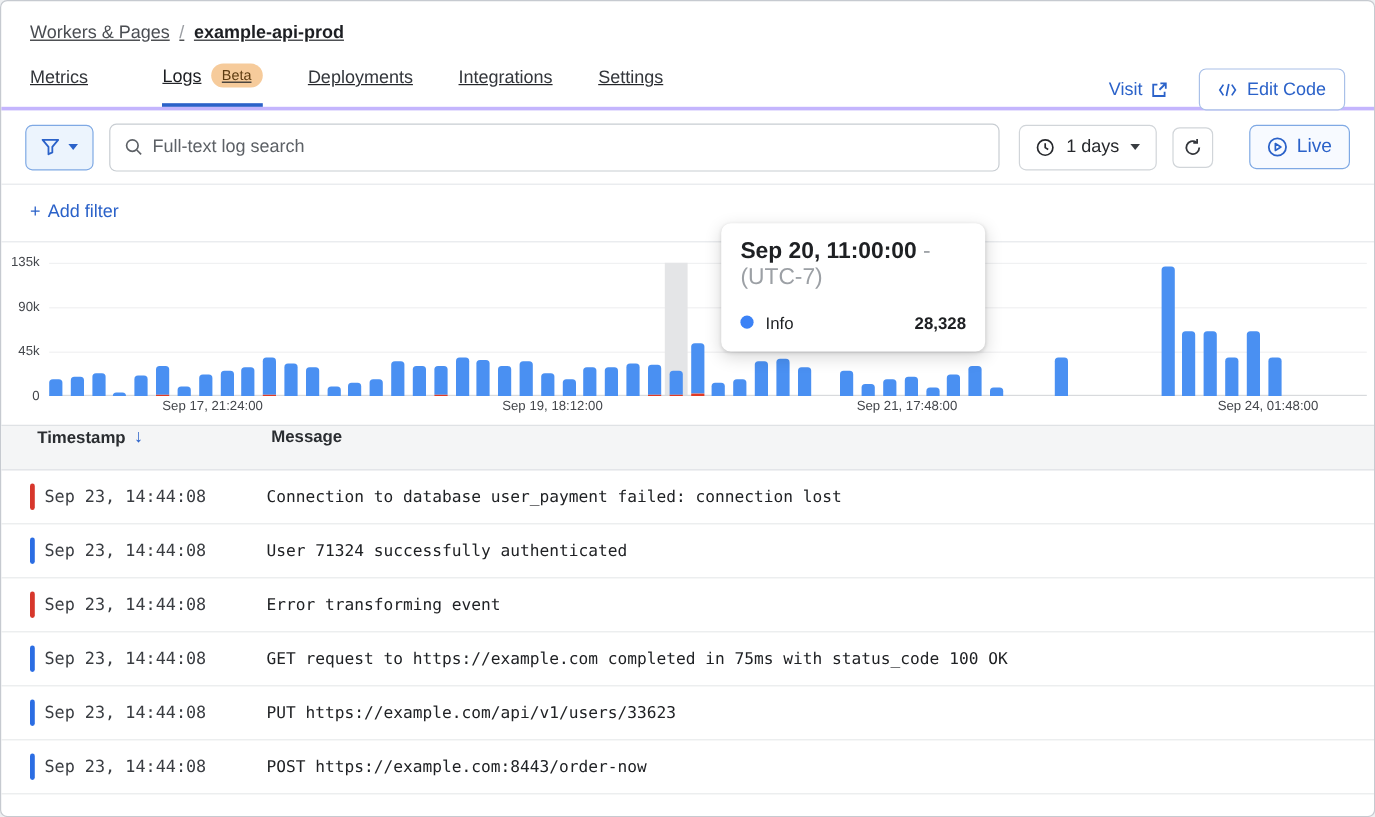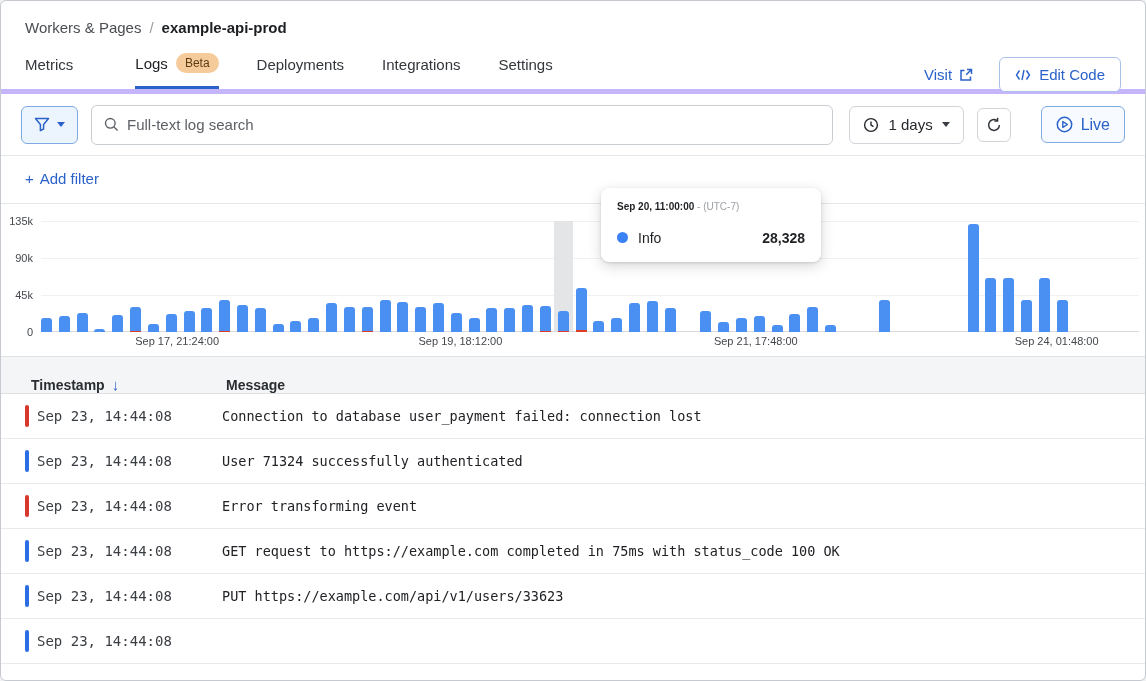--- a/index.html
+++ b/index.html
@@ -3,21 +3,21 @@
 <meta charset="utf-8">
 <style>
   * { margin:0; padding:0; box-sizing:border-box; }
   html,body { background:#eef0f2; }
   body { font-family:"Liberation Sans", sans-serif; color:#24262a; }
   .app {
     position:relative; width:1146px; height:681px; background:#fff;
     border:1px solid #c6cad0; border-radius:6px; overflow:hidden; margin:0 auto;
   }
   
-  .header { position:relative; padding:18px 24px 0 24px; border-bottom:5px solid #c4b5fd; }
+  .header { position:relative; padding:18px 24px 0 24px; border-bottom:3px solid #c4b5fd;text-decoration:underline; }
   .breadcrumb { font-size:15px; color:#4a4d52; display:flex; gap:8px; align-items:center; }
   .breadcrumb .current { font-weight:bold; color:#1c1e22; }
   .breadcrumb .sep { color:#9a9da2; }
   .tabs { display:flex; gap:38px; margin-top:17px; align-items:flex-end; }
   .tab { font-size:15px; color:#33363b; padding-bottom:13px; cursor:pointer; display:flex; align-items:center; gap:8px; border-bottom:3px solid transparent; }
   .tab.active { border-bottom-color:#2b62c9; color:#1c1e22;margin-left:24px; }
   .badge { background:#f6cb9b; color:#5d3c12; font-size:12px; padding:3px 9px; border-radius:11px; }
   .header-actions { position:absolute; right:24px; top:56px; display:flex; align-items:center; gap:26px; }
   .visit-link { color:#2b62c9; font-size:15px; display:flex; align-items:center; gap:7px; cursor:pointer; }
   .btn-edit { display:flex; align-items:center; gap:8px; color:#2b62c9; font-size:15px;
@@ -46,28 +46,28 @@
   .gridline { position:absolute; left:0; right:0; height:1px; background:#f0f1f2; }
   .axisline { position:absolute; left:0; right:0; bottom:0; height:1px; background:#d8dadd; }
   .hover-col { position:absolute; top:0; width:19px; height:111px; background:#e4e5e7; }
   .bar { position:absolute; bottom:0; width:11px; display:flex; flex-direction:column; z-index:1; }
   .bar-info { border-radius:3px 3px 0 0; }
   .x-labels { position:relative; margin-left:40px; margin-right:6px; height:20px; }
   .x-labels span { position:absolute; top:3px; transform:translateX(-50%); font-size:11px; color:#44474c; white-space:nowrap; }
   
   .tooltip { position:absolute; left:600px; top:-16px; width:220px; background:#fff; border-radius:8px;
     box-shadow:0 1px 3px rgba(0,0,0,.12), 0 4px 14px rgba(0,0,0,.16); padding:13px 16px 12px 16px; z-index:30; }
-  .tt-title { font-size:10px; margin-bottom:13px; }
+  .tt-title { font-size:19px; margin-bottom:13px; }
   .tt-title b { color:#1e2023; }
   .tt-title .tz { color:#9ca0a5; }
   .tt-row { display:flex; align-items:center; gap:10px; font-size:14px; height:25px; color:#1e2023; }
   .tt-dot { width:11px; height:11px; border-radius:50%; }
   .tt-val { margin-left:auto; font-weight:bold; }
   
-  .tbl-header { display:flex; align-items:flex-end; height:38px; background:#f4f5f6; border-top:1px solid #dfe2e5; border-bottom:1px solid #dfe2e5; padding-left:30px; font-size:14px; font-weight:bold; color:#2a2d31; }
+  .tbl-header { display:flex; align-items:flex-start; height:38px; background:#f4f5f6; border-top:1px solid #dfe2e5; border-bottom:1px solid #dfe2e5; padding-left:30px; font-size:14px; font-weight:bold; color:#2a2d31; }
   .col-ts { width:195px; display:flex; align-items:center; gap:7px; }
   .sort-arrow { color:#2b62c9; font-weight:normal; font-size:15px; cursor:pointer; }
   .log-row { display:flex; align-items:center; height:45px; border-bottom:1px solid #e8eaec; padding-left:24px; cursor:pointer; font-family:"DejaVu Sans Mono", monospace; }
   .sev { width:4px; height:22px; border-radius:2px; margin-right:8px; flex:none; }
   .log-ts { width:185px; font-size:14px; color:#3a3d42; flex:none; }
   .log-msg { font-size:13.5px; color:#202225; }
   svg { display:block; }
 </style>
 </head>
 <body>
@@ -401,16 +401,17 @@
         <span class="log-msg">GET request to https://example.com completed in 75ms with status_code 100 OK</span>
       </div>
       <div class="log-row">
         <span class="sev" style="background: rgb(43, 109, 227);"></span>
         <span class="log-ts">Sep 23, 14:44:08</span>
         <span class="log-msg">PUT https://example.com/api/v1/users/33623</span>
       </div>
       <div class="log-row">
         <span class="sev" style="background: rgb(43, 109, 227);"></span>
         <span class="log-ts">Sep 23, 14:44:08</span>
+        <span class="log-msg">POST https://example.com:8443/order-now</span>
       </div>
     </div>
 
 </div>
 
 </body></html>

